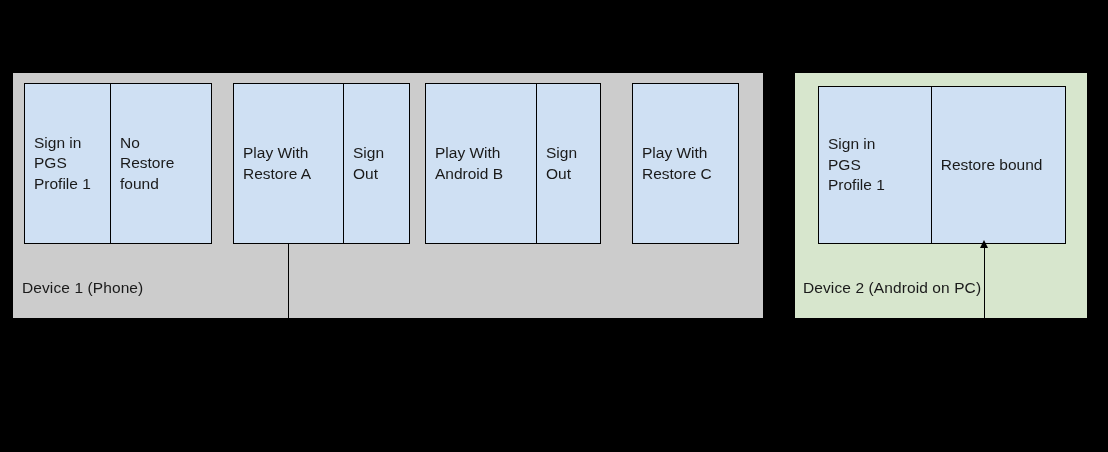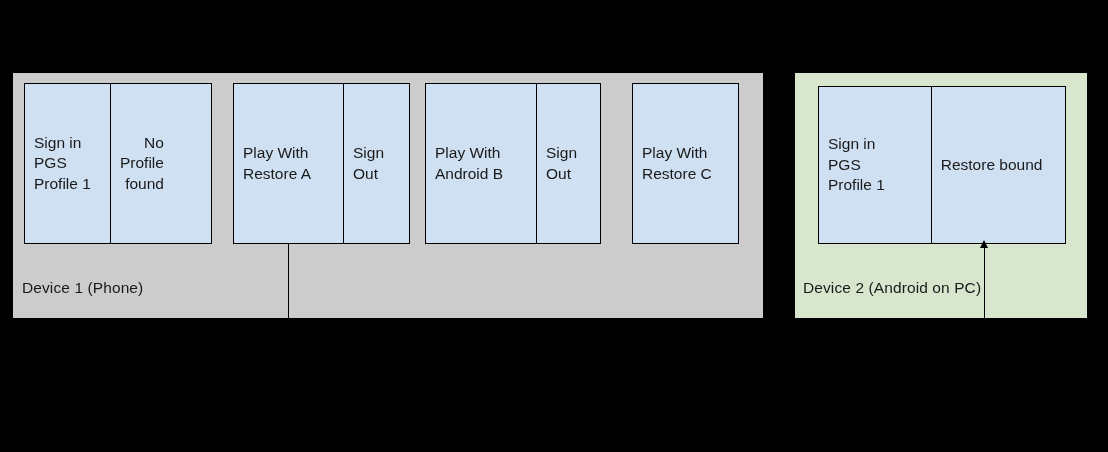--- a/index.html
+++ b/index.html
@@ -62,21 +62,21 @@
     color: #1a1a1a;
   }
   .cell + .cell {
     border-left: 1.4px solid #000000;
   }
   .cell span { display: block; }
 
   
   .g1 { left: 24px;  top: 83px;  width: 188px; height: 161px; }
   .g1 .c1 { width: 85px; }
-  .g1 .c2 { width: 101px; text-align: right; }
+  .g1 .c2 { width: 101px; }
 
   .g2 { left: 233px; top: 83px;  width: 177px; height: 161px; }
   .g2 .c1 { width: 109px; }
   .g2 .c2 { width: 66px; }
 
   .g3 { left: 425px; top: 83px;  width: 176px; height: 161px; }
   .g3 .c1 { width: 110px; }
   .g3 .c2 { width: 64px; }
 
   .g4 { left: 632px; top: 83px;  width: 107px; height: 161px; }
@@ -123,21 +123,21 @@
     <div class="cell c1">
       <div>
         <span>Sign in</span>
         <span>PGS</span>
         <span>Profile 1</span>
       </div>
     </div>
     <div class="cell c2">
       <div>
         <span>No</span>
-        <span>Profile</span>
+        <span>Restore</span>
         <span>found</span>
       </div>
     </div>
   </div>
 
   <div class="group g2">
     <div class="cell c1">
       <div>
         <span>Play With</span>
         <span>Restore A</span>

